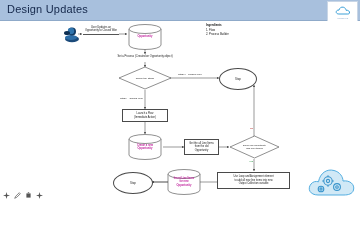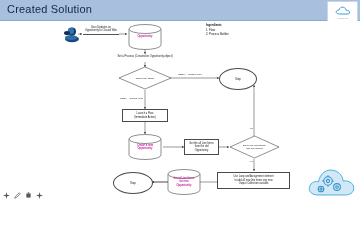--- a/index.html
+++ b/index.html
@@ -91,21 +91,21 @@
   }
   #toolbar .tool{
     width:8px;height:8px;display:flex;align-items:center;justify-content:center;
     cursor:pointer;
   }
 </style>
 </head>
 <body>
 
 <div id="header">
-  <div id="header-title">Created Solution</div>
+  <div id="header-title">Design Updates</div>
   <div id="brand-logo">
     <span class="cloud-glyph">
       <svg width="16" height="10" viewBox="0 0 32 20">
         <path d="M8 16 C3 16 1 12.5 3.5 9.5 C4.5 8.2 6.5 7.8 8 8.2 C8.8 4 12.5 1.5 16.5 2.4 C20 3.2 22 6 22 8.5 C26 8 30 10.5 29 14 C28.3 16.3 26 16 24 16 Z" fill="none" stroke="#3aa0d8" stroke-width="2"></path>
       </svg>
     </span>
     <span class="brand-text">cerwell.io</span>
   </div>
 </div>
 

